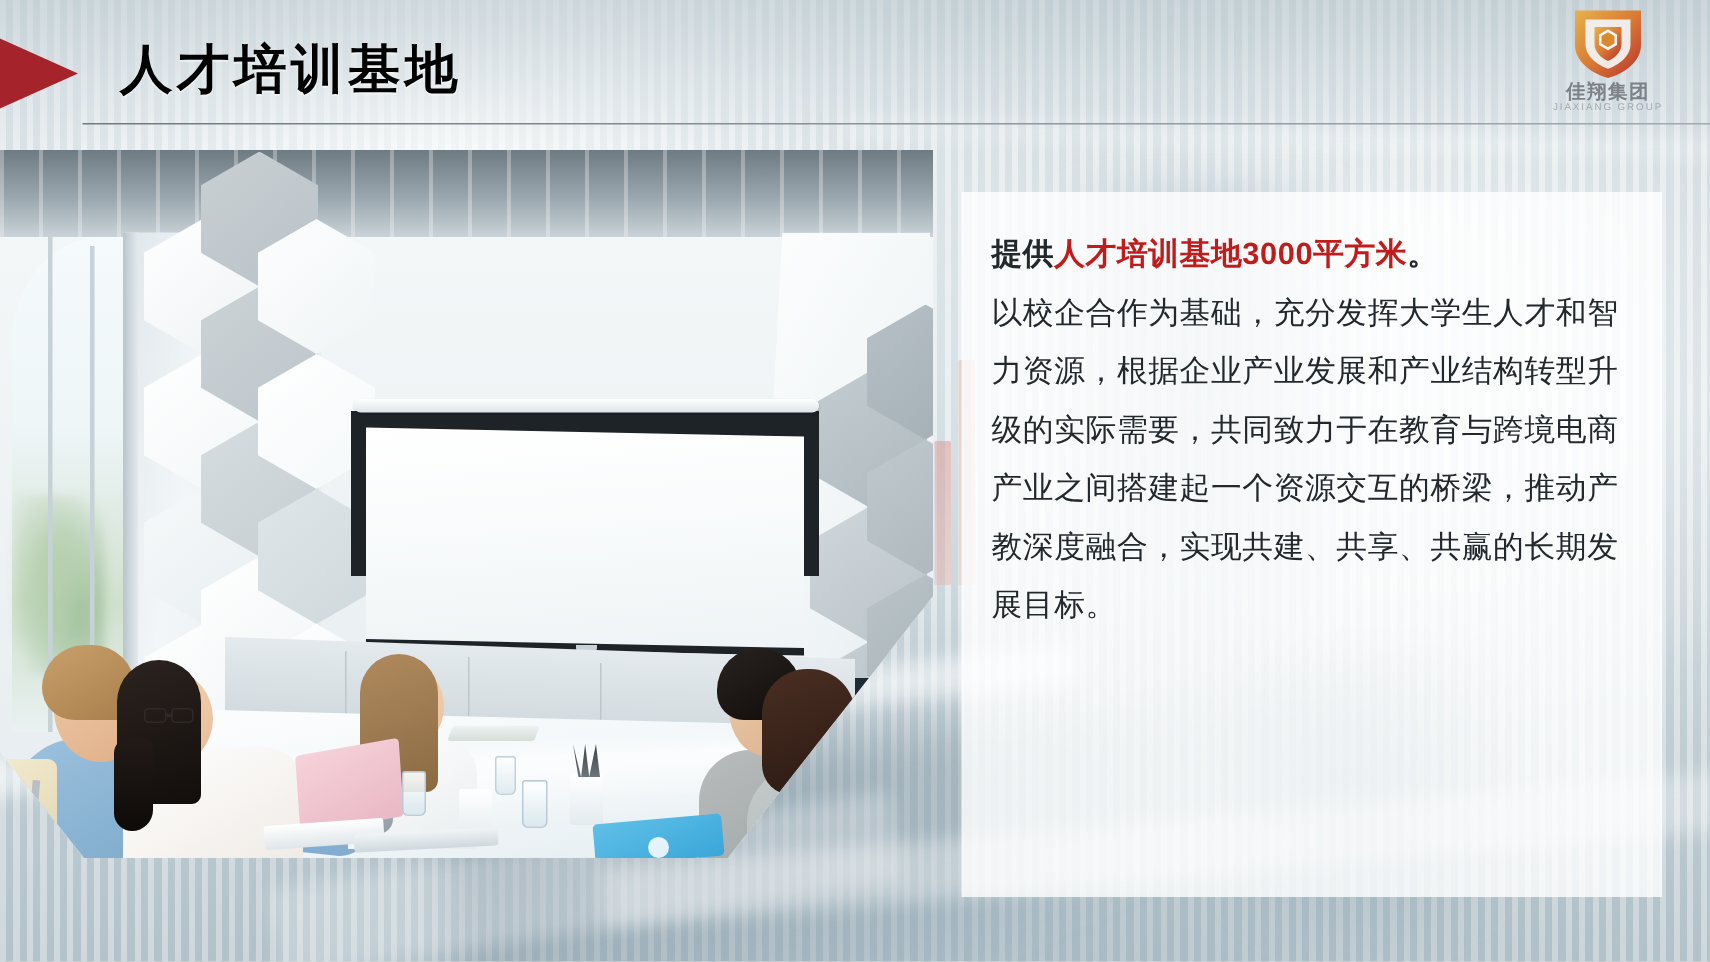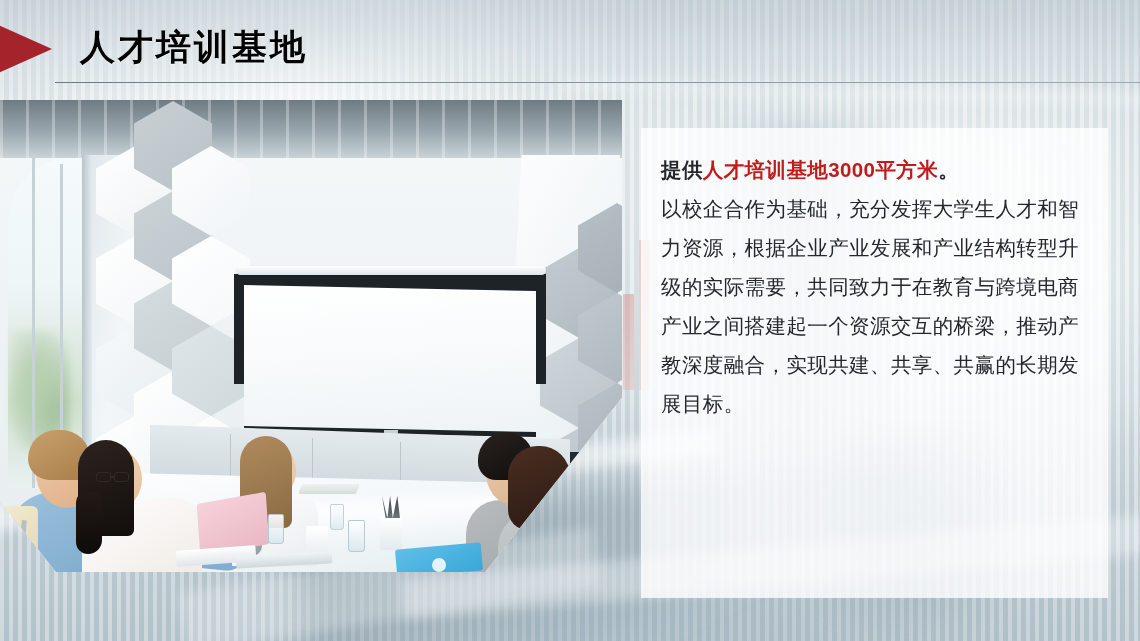--- a/index.html
+++ b/index.html
@@ -215,20 +215,38 @@
   </div>
   <div style="position:absolute; left:598px; top:152px; font-size:11px; color:#9aa9b2; letter-spacing:2px; opacity:.6;">004</div>
 
   <div class="header">
     <div class="header-sheen"></div>
     <div class="red-chevron"></div>
     <div class="page-title">人才培训基地</div>
     <div class="title-rule"></div>
   </div>
 
+  <div class="logo">
+    <svg class="logo-shield" viewBox="0 0 56 50">
+      <defs>
+        <linearGradient id="shg" x1="0" y1="0" x2="1" y2="1">
+          <stop offset="0%" stop-color="#E8B24A"></stop>
+          <stop offset="50%" stop-color="#D97A35"></stop>
+          <stop offset="100%" stop-color="#B8312B"></stop>
+        </linearGradient>
+      </defs>
+      <path d="M6 3 H50 V26 C50 37 39 45 28 48 C17 45 6 37 6 26 Z" fill="url(#shg)"></path>
+      <path d="M13 9 H43 V25.5 C43 33.5 35 39.5 28 41.8 C21 39.5 13 33.5 13 25.5 Z" fill="#f2f4f5" opacity="0.93"></path>
+      <path d="M19 14 H37 V25 C37 30.6 32.6 34.8 28 36.6 C23.4 34.8 19 30.6 19 25 Z" fill="url(#shg)"></path>
+      <polygon points="28,15.5 34,19 34,26 28,29.5 22,26 22,19" fill="#f2f4f5"></polygon>
+      <polygon points="28,17.5 32.3,20 32.3,25 28,27.5 23.7,25 23.7,20" fill="#D98A2E"></polygon>
+    </svg>
+    <div class="logo-cn">佳翔集团</div>
+    <div class="logo-en">JIAXIANG GROUP</div>
+  </div>
 
   <div class="photo">
     <div class="photo-inner">
 
       <div class="ph-wall"></div>
       <div class="ph-ceiling"></div>
       <div class="ph-ceillines"></div>
 
       <div class="ph-window"></div>
       <div class="ph-greenery"></div>

